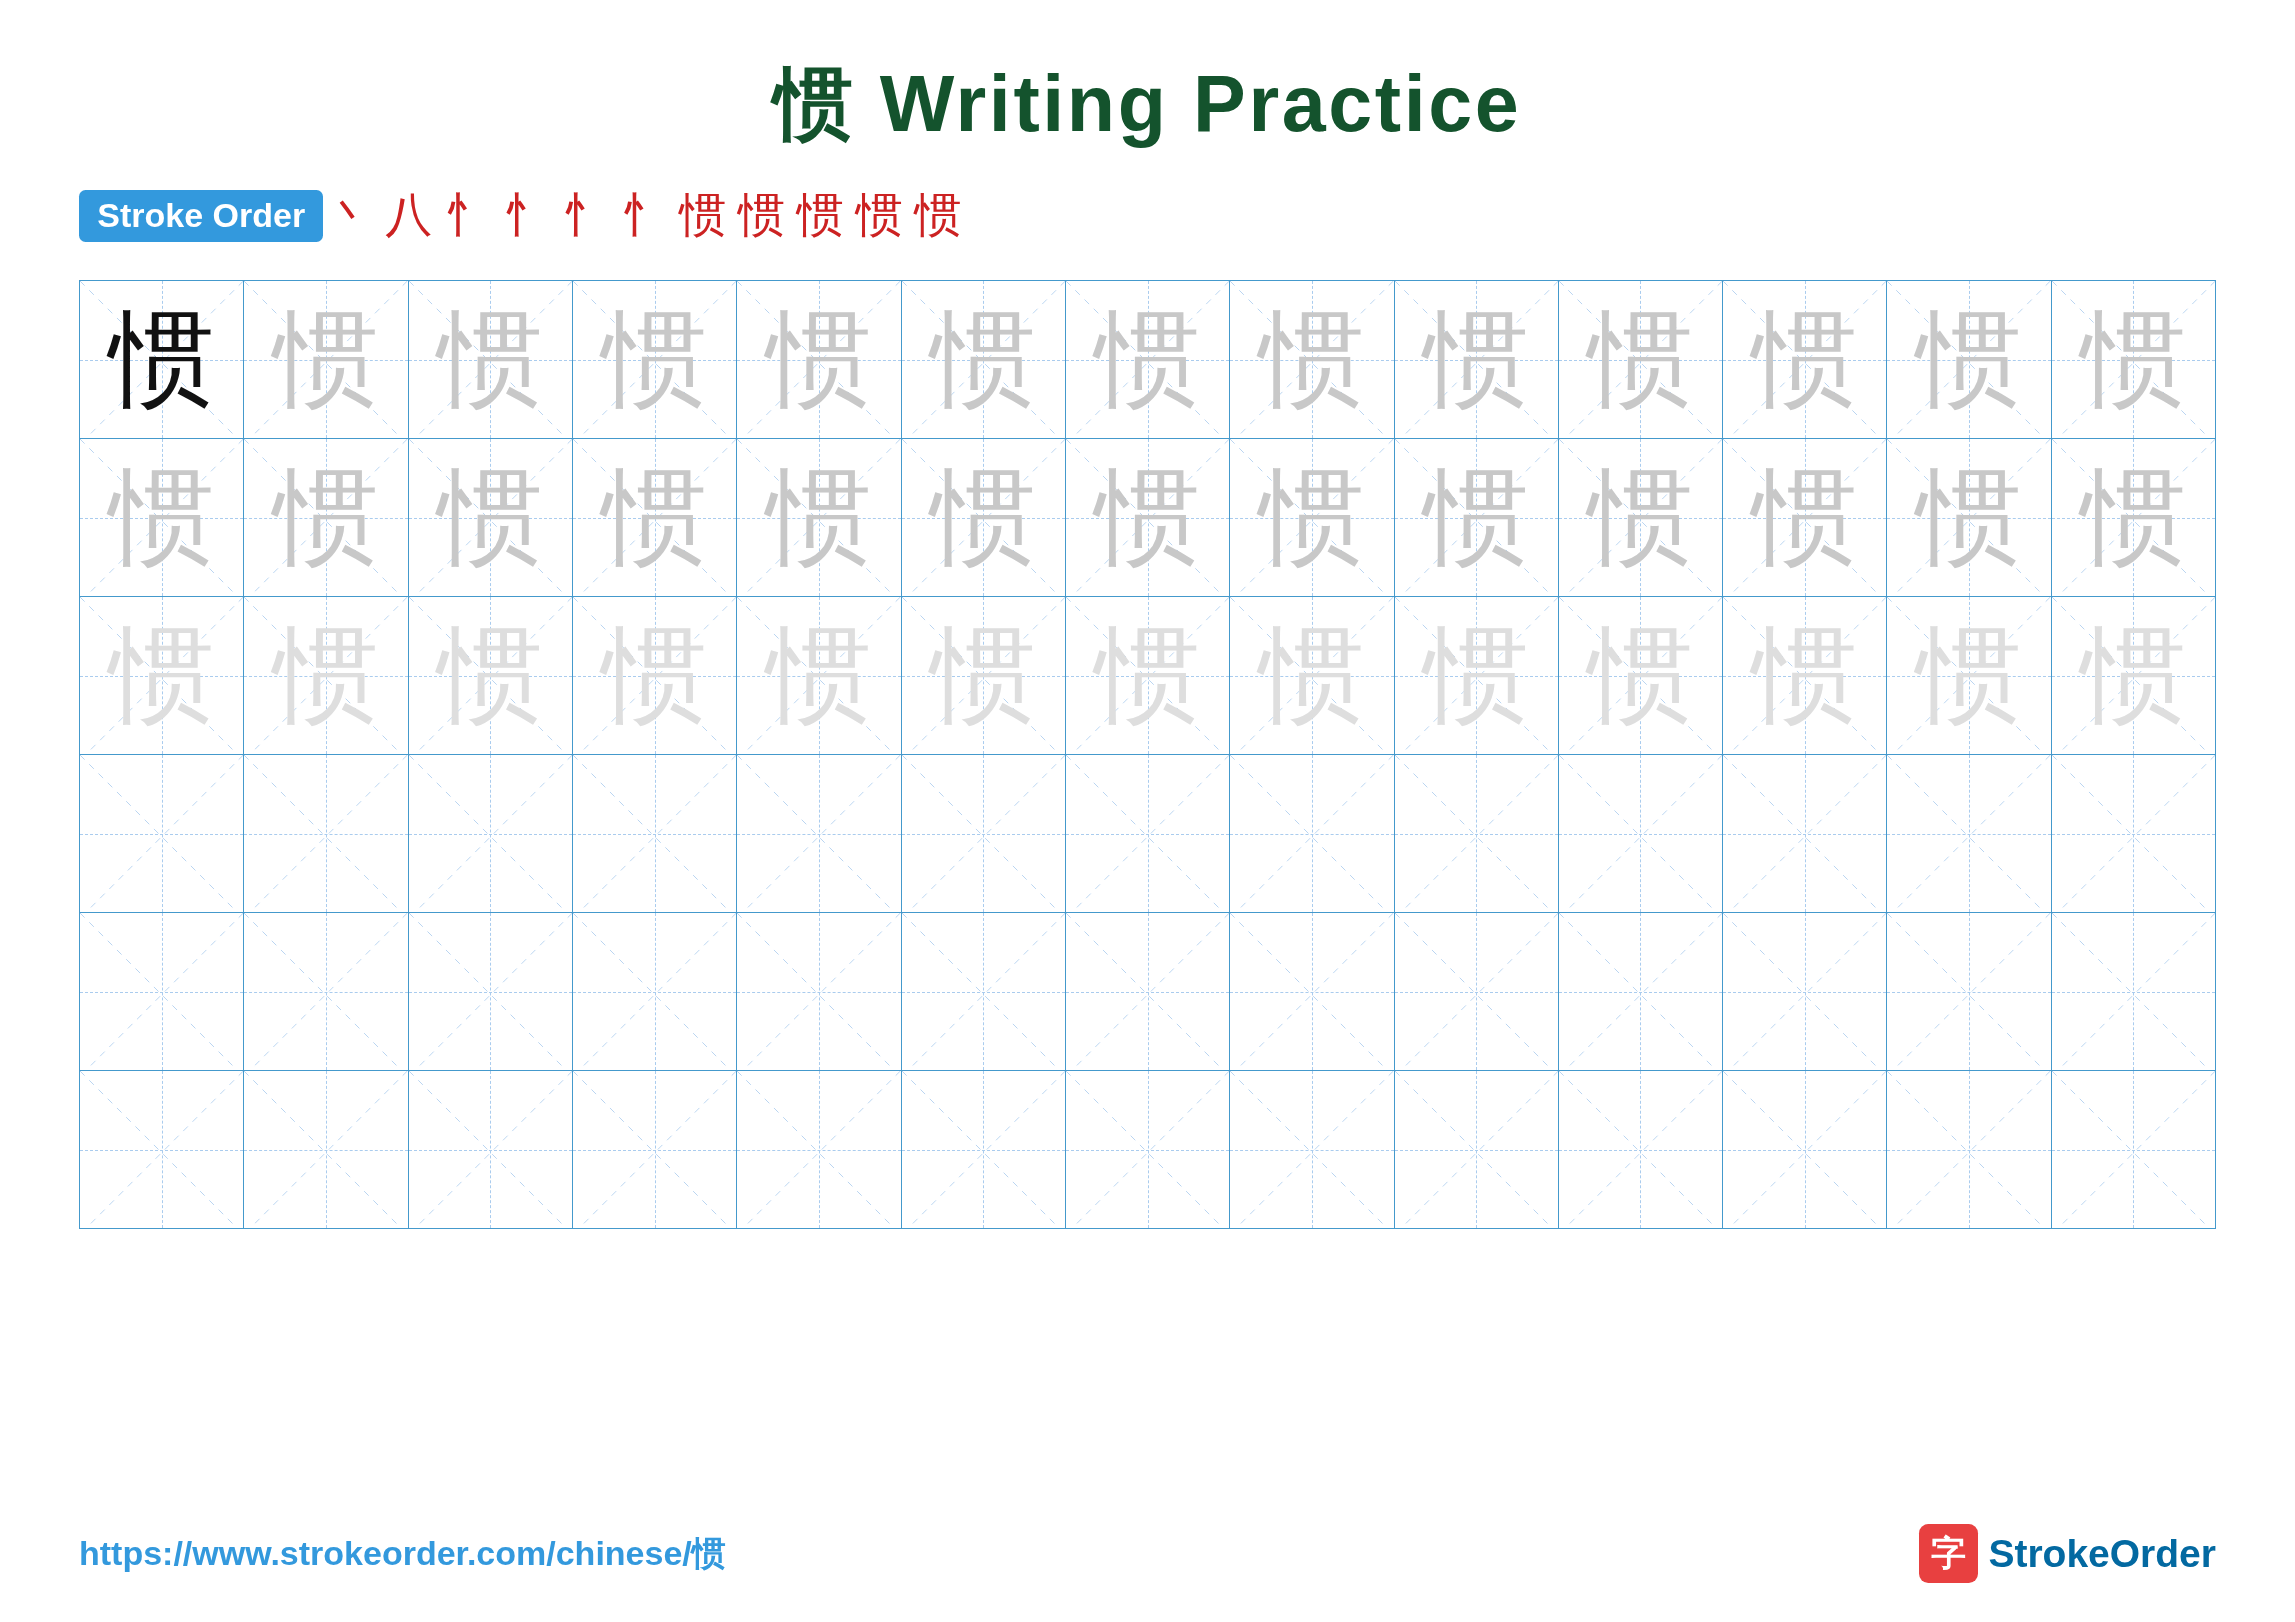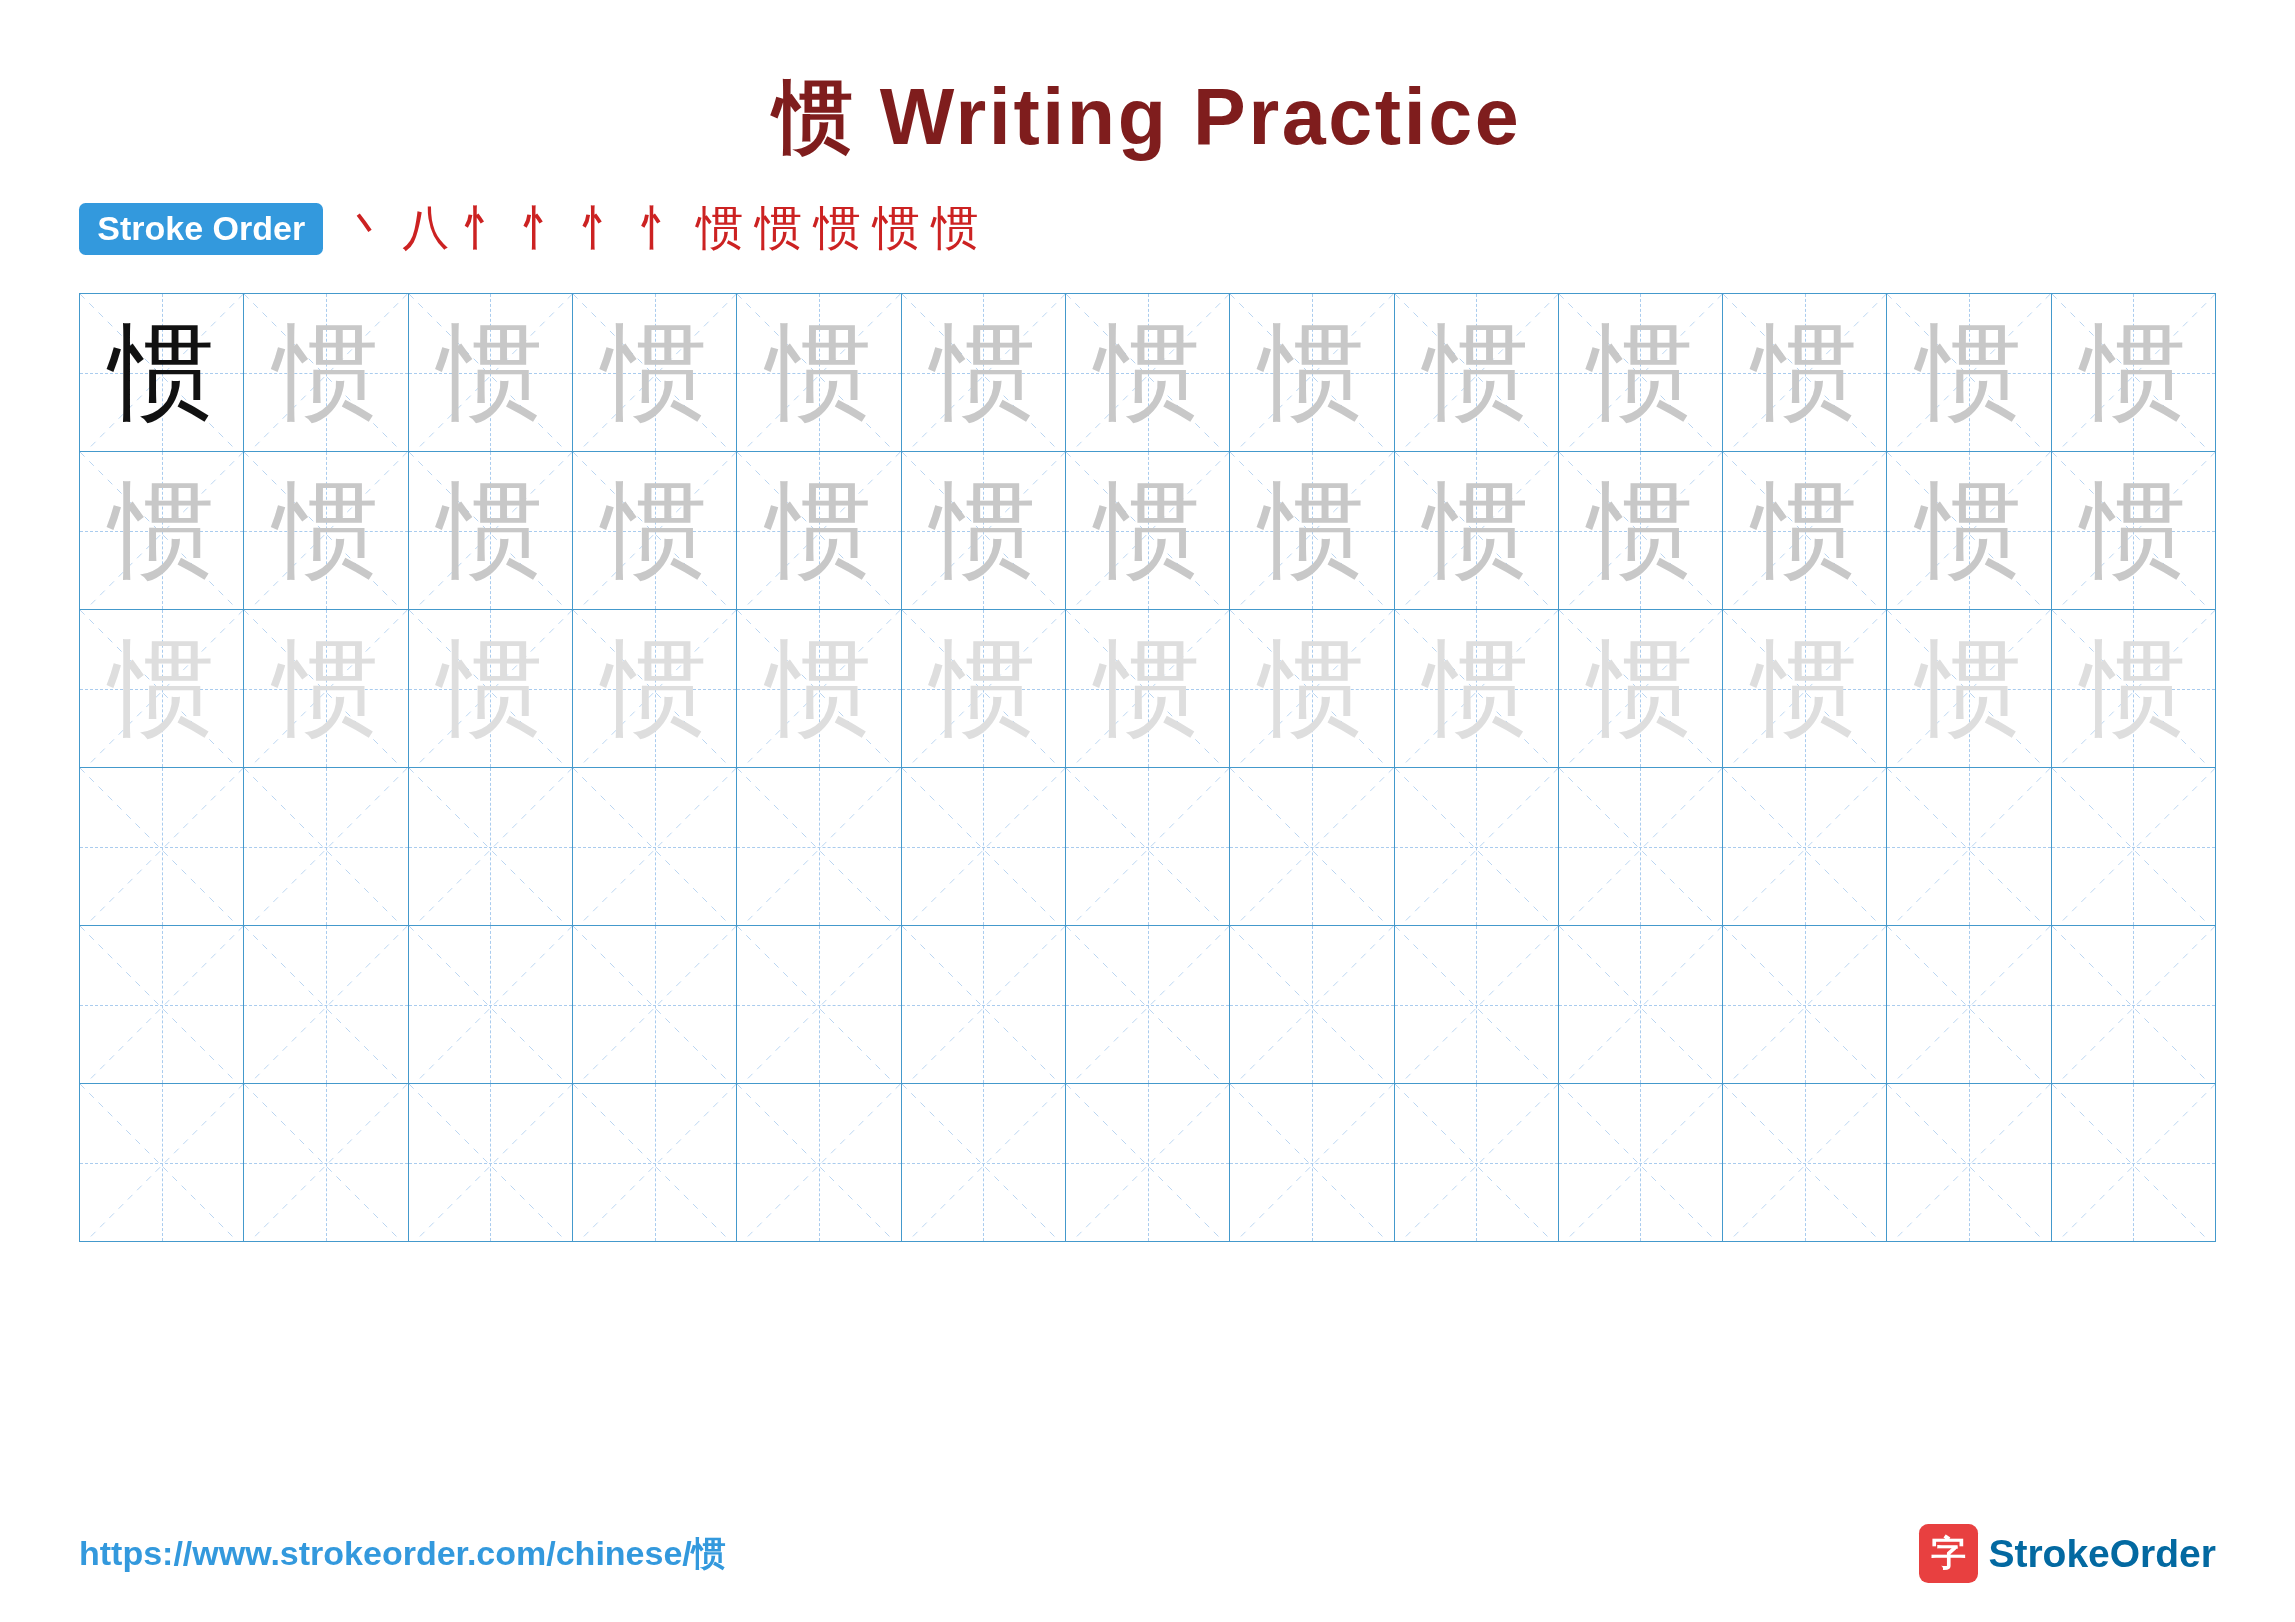--- a/index.html
+++ b/index.html
@@ -18,32 +18,31 @@
       background: #fff;
       position: relative;
       padding: 52px 79px;
     }
 
     
     .title {
       text-align: center;
       font-size: 79px;
       font-weight: bold;
-      color: #7f1d1d;
+      color: #14532d;
       margin-bottom: 26px;
-      margin-top: 13px;
       letter-spacing: 2.6px;
     }
 
     
     .stroke-order-row {
       display: flex;
       align-items: center;
       margin-bottom: 33px;
-      gap: 20px;
+      gap: 3px;
     }
 
     .stroke-order-badge {
       background: #3399dd;
       color: white;
       font-size: 34px;
       font-weight: bold;
       padding: 6.5px 18.3px;
       border-radius: 6.5px;
       white-space: nowrap;

